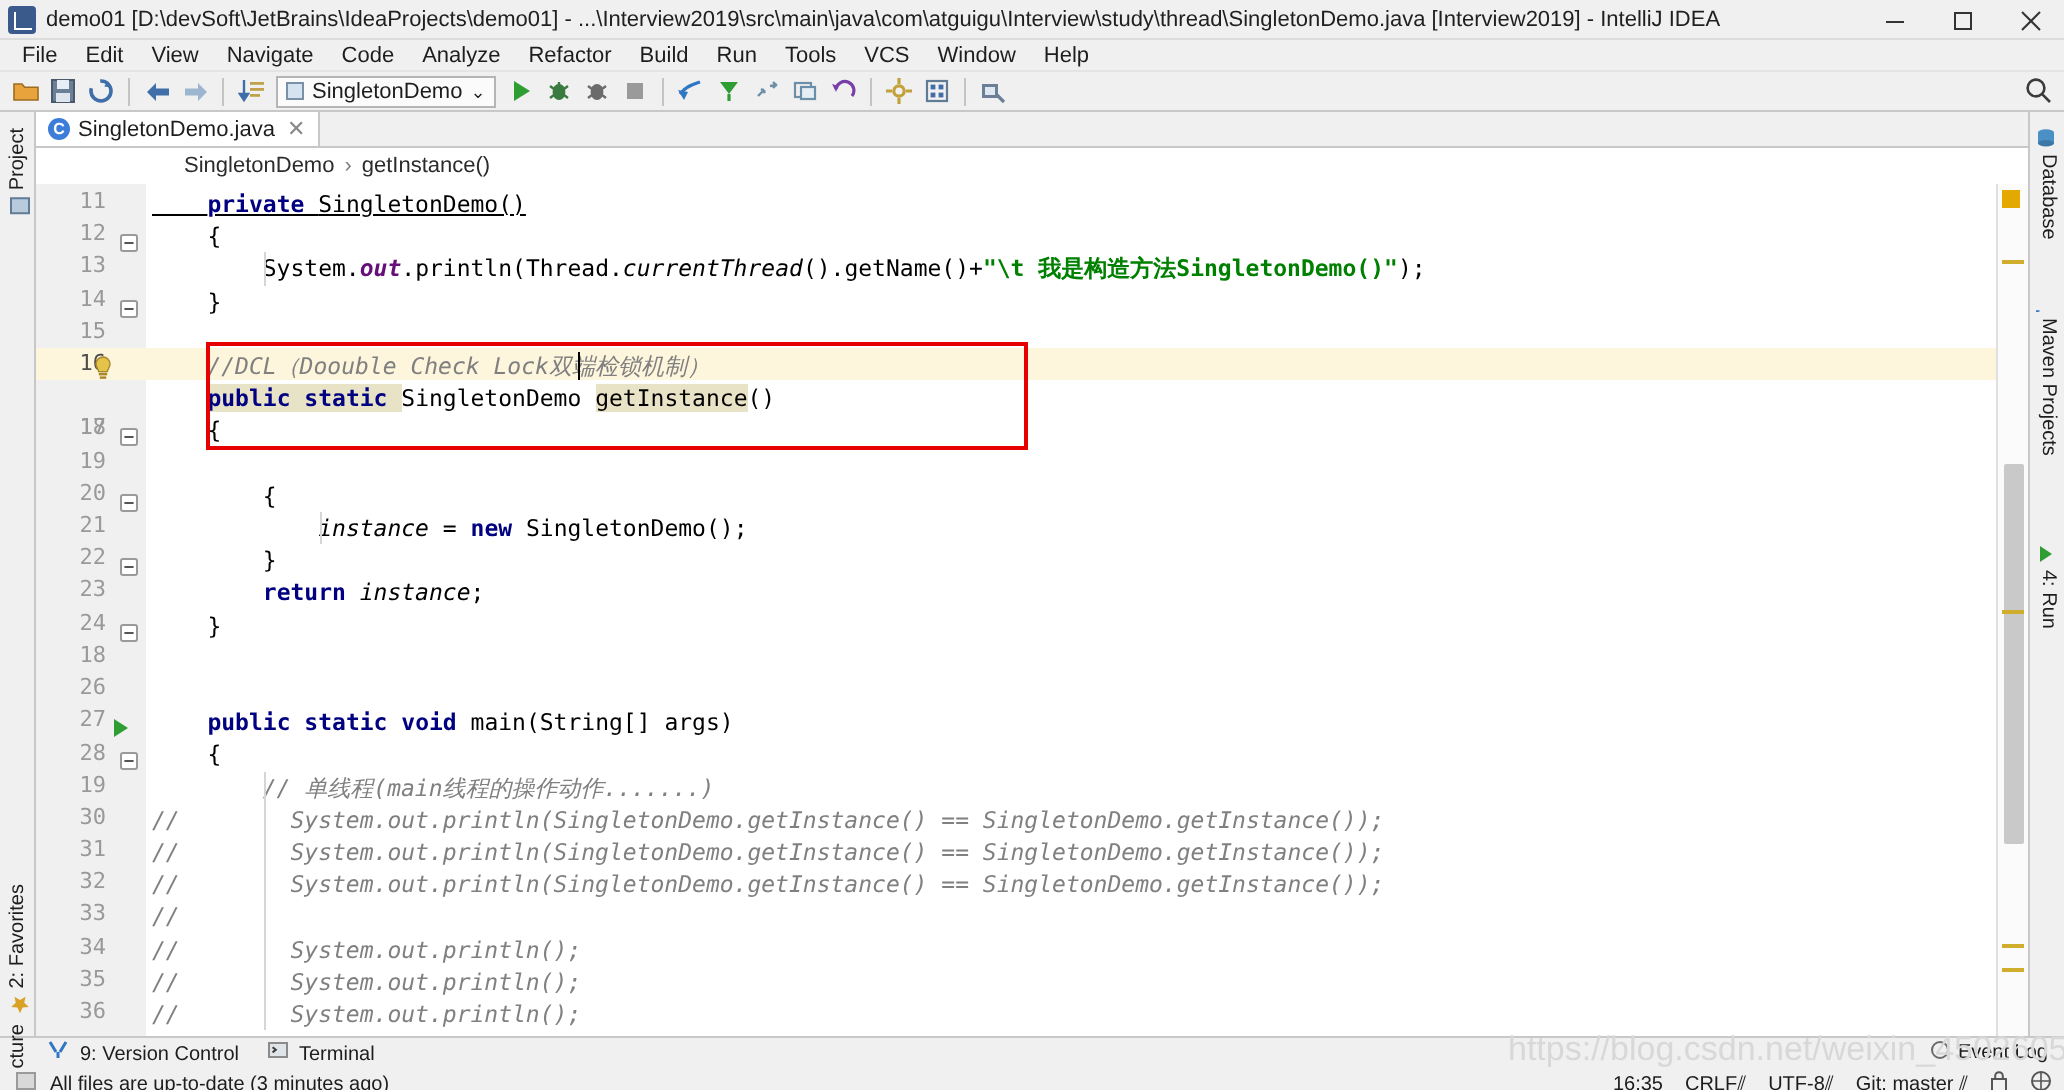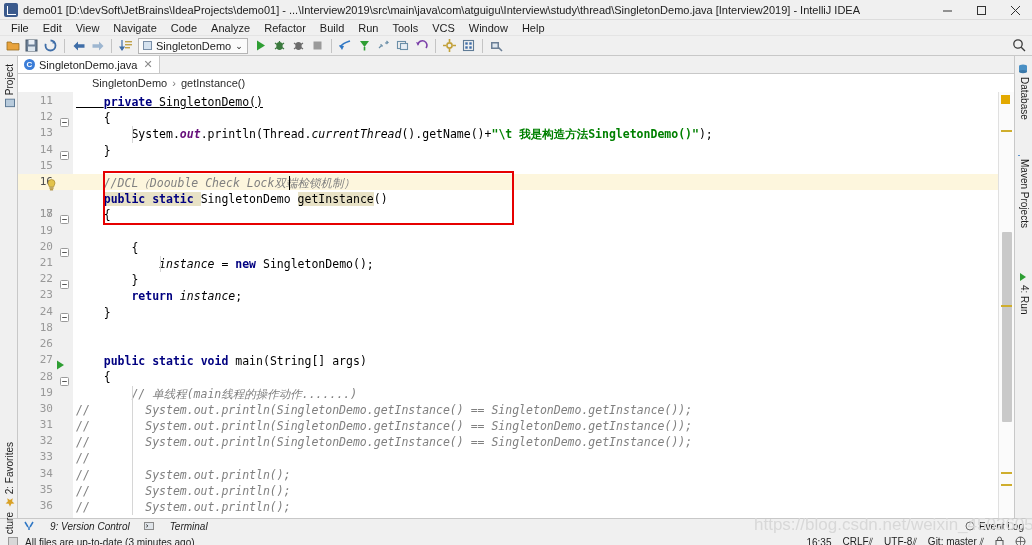--- a/index.html
+++ b/index.html
@@ -94,21 +94,21 @@
   .mk { position:absolute; left:2px; width:11px; height:2px; }
   .mksq { position:absolute; left:2px; width:9px; height:9px; }
   .scrollthumb { position:absolute; left:3px; width:10px; background:#c9c9c9; border-radius:1px;}
 
   
   .caret { position:absolute; width:1px; background:#000; height:14px; }
 
   
   .botbar { height:16px; background:#f0f0f0; border-top:1px solid #c8c8c8;
     display:flex; align-items:center; gap:14px; padding-left:24px; font-size:10px; color:#1d1d1d;}
-  .botitem { display:flex; align-items:flex-start; gap:16px;font-style:italic; }
+  .botitem { display:flex; align-items:flex-end; gap:6px; }
   .eventlog { position:absolute; right:8px; display:flex; align-items:center; gap:4px; font-size:10px;}
 
   
   .statusbar { height:16px; background:#f0f0f0; display:flex; align-items:center;
     padding-left:8px; font-size:10px; color:#1d1d1d; position:relative; gap:6px;}
   .stat-right { position:absolute; right:6px; display:flex; align-items:center; gap:11px; }
   .stat-right span { white-space:nowrap; }
 
   .watermark { position:absolute; left:754px; top:515px; font-size:17px; color:#d8d8d8;
     font-family:"Liberation Sans", sans-serif; white-space:nowrap; letter-spacing:0px; }

